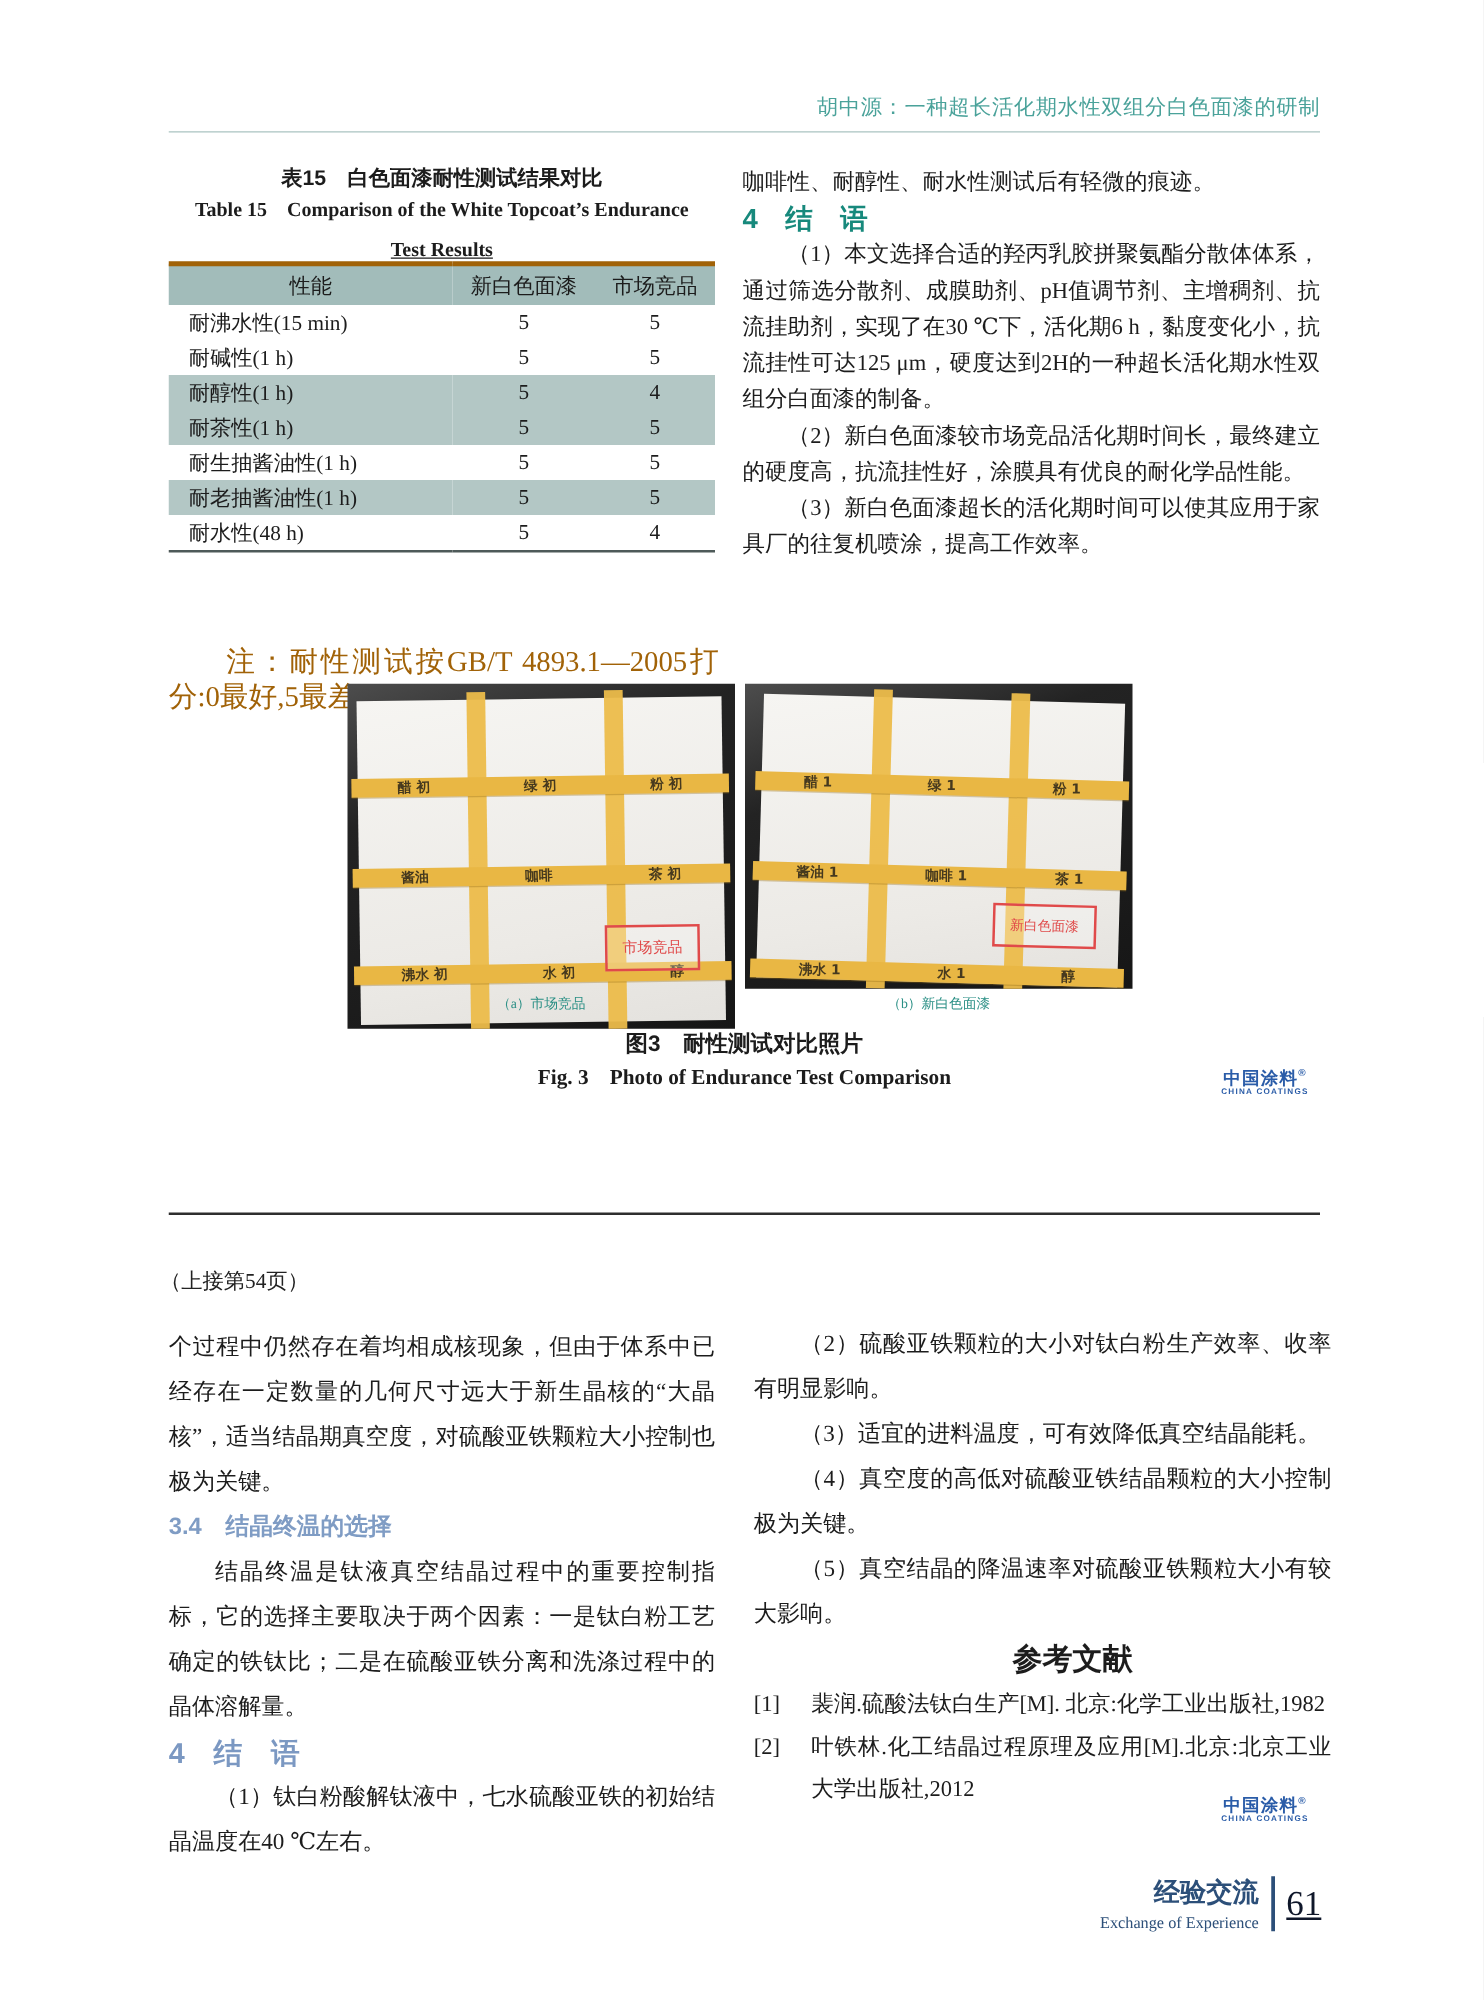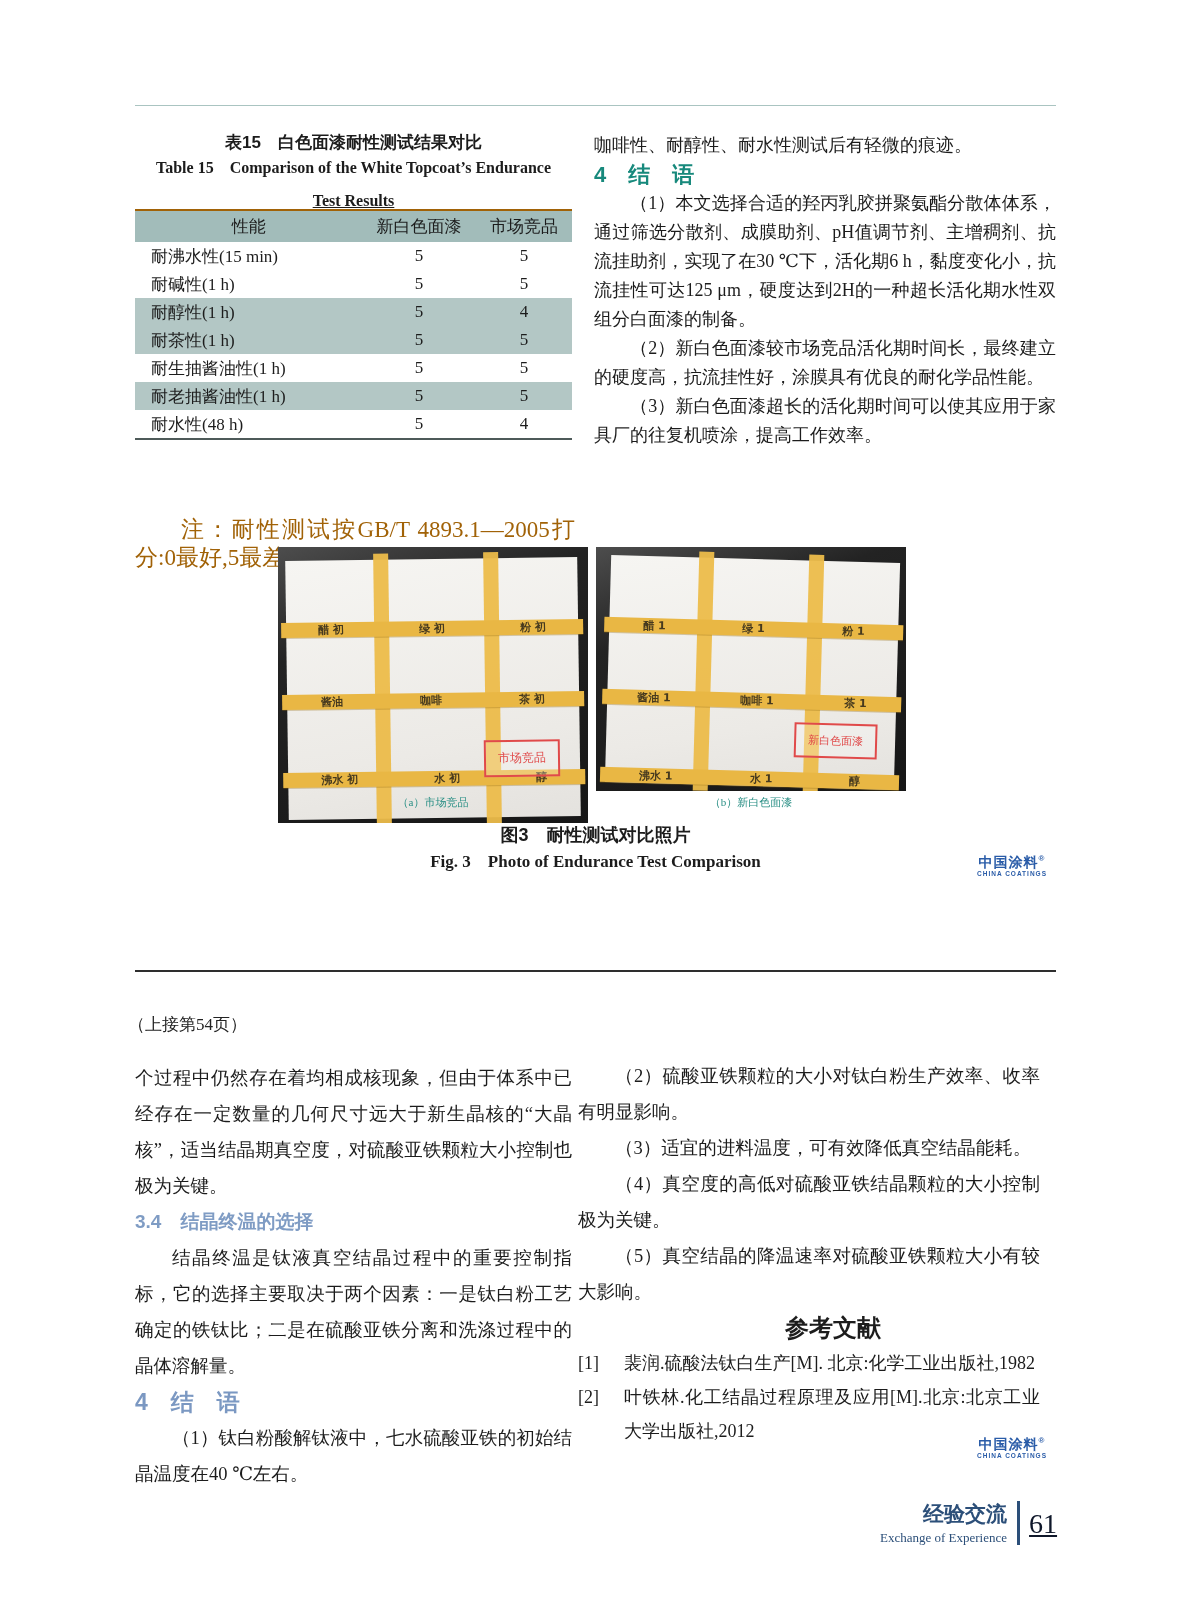--- a/index.html
+++ b/index.html
@@ -21,21 +21,21 @@
   
   .tbl-cap-cn { top:131px; left:135px; width:437px; text-align:center;
     font-family:"Liberation Sans","DejaVu Sans",sans-serif; font-weight:bold; font-size:17px; }
   .tbl-cap-en { left:135px; width:437px; text-align:center; font-weight:bold; font-size:16px; }
   .tbl-cap-en1 { top:158px; } .tbl-cap-en2 { top:192px;text-decoration:underline; }
 
   
   table.endurance {
     top:209px; left:135px; width:437px; position:absolute;
     border-collapse:collapse; font-size:17px;
-    border-top:2px solid #a16207; border-bottom:2px solid #4e5a59;
+    border-top:4px solid #a16207; border-bottom:2px solid #4e5a59;
   }
   table.endurance th, table.endurance td { font-weight:normal; padding:0; height:28px; }
   table.endurance th { height:31px; }
   .col-name { text-align:left; padding-left:16px !important; width:52%; }
   th.col-name { text-align:center; padding-left:0 !important; }
   .col-num { text-align:center; width:26%; }
   .col-num2 { text-align:center; width:22%; }
   tr.shaded { background:#b3c7c5; }
   tr.head-row { background:#a2bcba; }
 
@@ -94,21 +94,21 @@
   
   .mid-rule { top:970px; left:135px; width:921px; height:2px; background:#2e2e2e; }
 
   .continued { top:1013px; left:128px; font-size:17px; color:#222; }
 
   
   .col-lower { font-size:18.5px; line-height:36px; text-align:justify; }
   .col-lower p { margin:0; text-indent:2em; }
   .col-lower p.noindent { text-indent:0; }
   .col-lower-left { top:1060px; left:135px; width:437px; }
-  .col-lower-right { top:1058px; left:578px; width:462px; }
+  .col-lower-right { top:1058px; left:603px; width:462px; }
   .h-sub {
     font-family:"Liberation Sans","DejaVu Sans",sans-serif;
     color:#7f9cc4; font-weight:bold; font-size:19px; margin:2px 0; text-indent:0 !important;
   }
   .h-conclusion2 {
     font-family:"Liberation Sans","DejaVu Sans",sans-serif;
     color:#7b98c2; font-weight:bold; font-size:23px; margin:18px 0 12px 0; text-indent:0 !important;
   }
   .ref-title { text-align:center; font-weight:bold;
     font-family:"Liberation Sans","DejaVu Sans",sans-serif; font-size:24px; margin:14px 0 8px 0; }
@@ -121,20 +121,21 @@
   .footer-cn { font-family:"Liberation Sans","DejaVu Sans",sans-serif; font-weight:bold; font-size:21px; }
   .footer-en { font-size:13px; margin-top:2px; }
   .footer-bar { width:3px; height:44px; background:#2c4f79; margin:0 9px 0 10px; }
   .footer-num { font-size:28px; color:#0f172a; align-self:flex-start; margin-top:8px;text-decoration:underline; }
 </style>
 </head>
 <body>
 
 <div class="page">
 
+  <div class="abs header-title">胡中源：一种超长活化期水性双组分白色面漆的研制</div>
   <div class="abs header-rule"></div>
 
   <div class="abs tbl-cap-cn">表15　白色面漆耐性测试结果对比</div>
   <div class="abs tbl-cap-en tbl-cap-en1">Table 15　Comparison of the White Topcoat’s Endurance</div>
   <div class="abs tbl-cap-en tbl-cap-en2">Test Results</div>
 
   <table class="endurance">
     <tbody>
         <tr class="head-row">
       <th class="col-name">性能</th>

